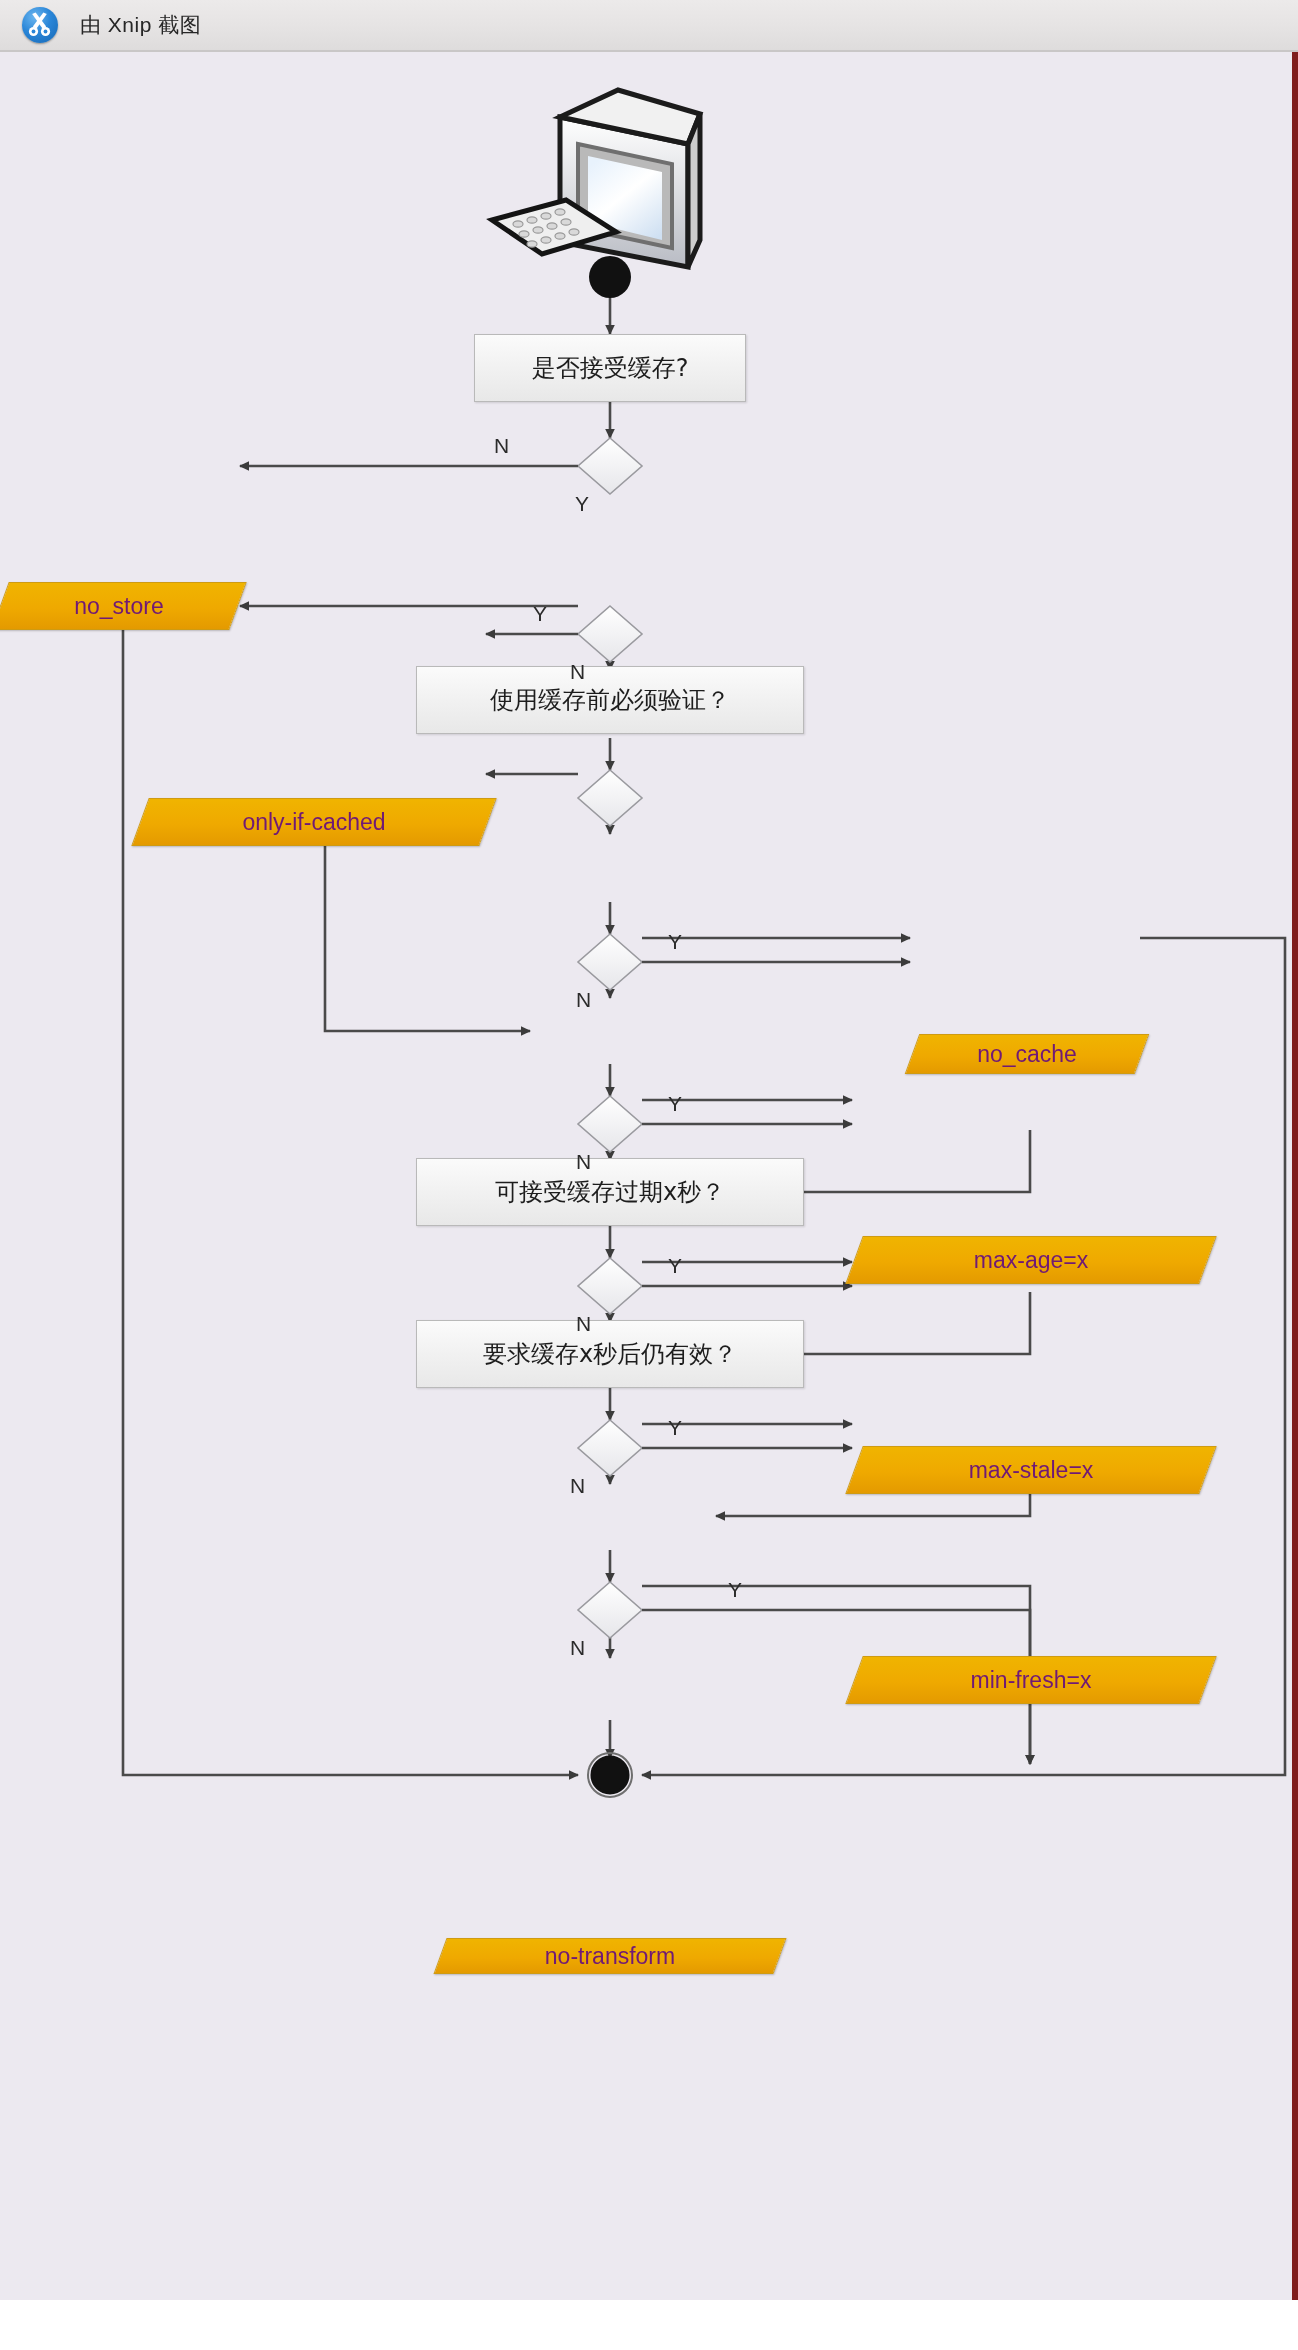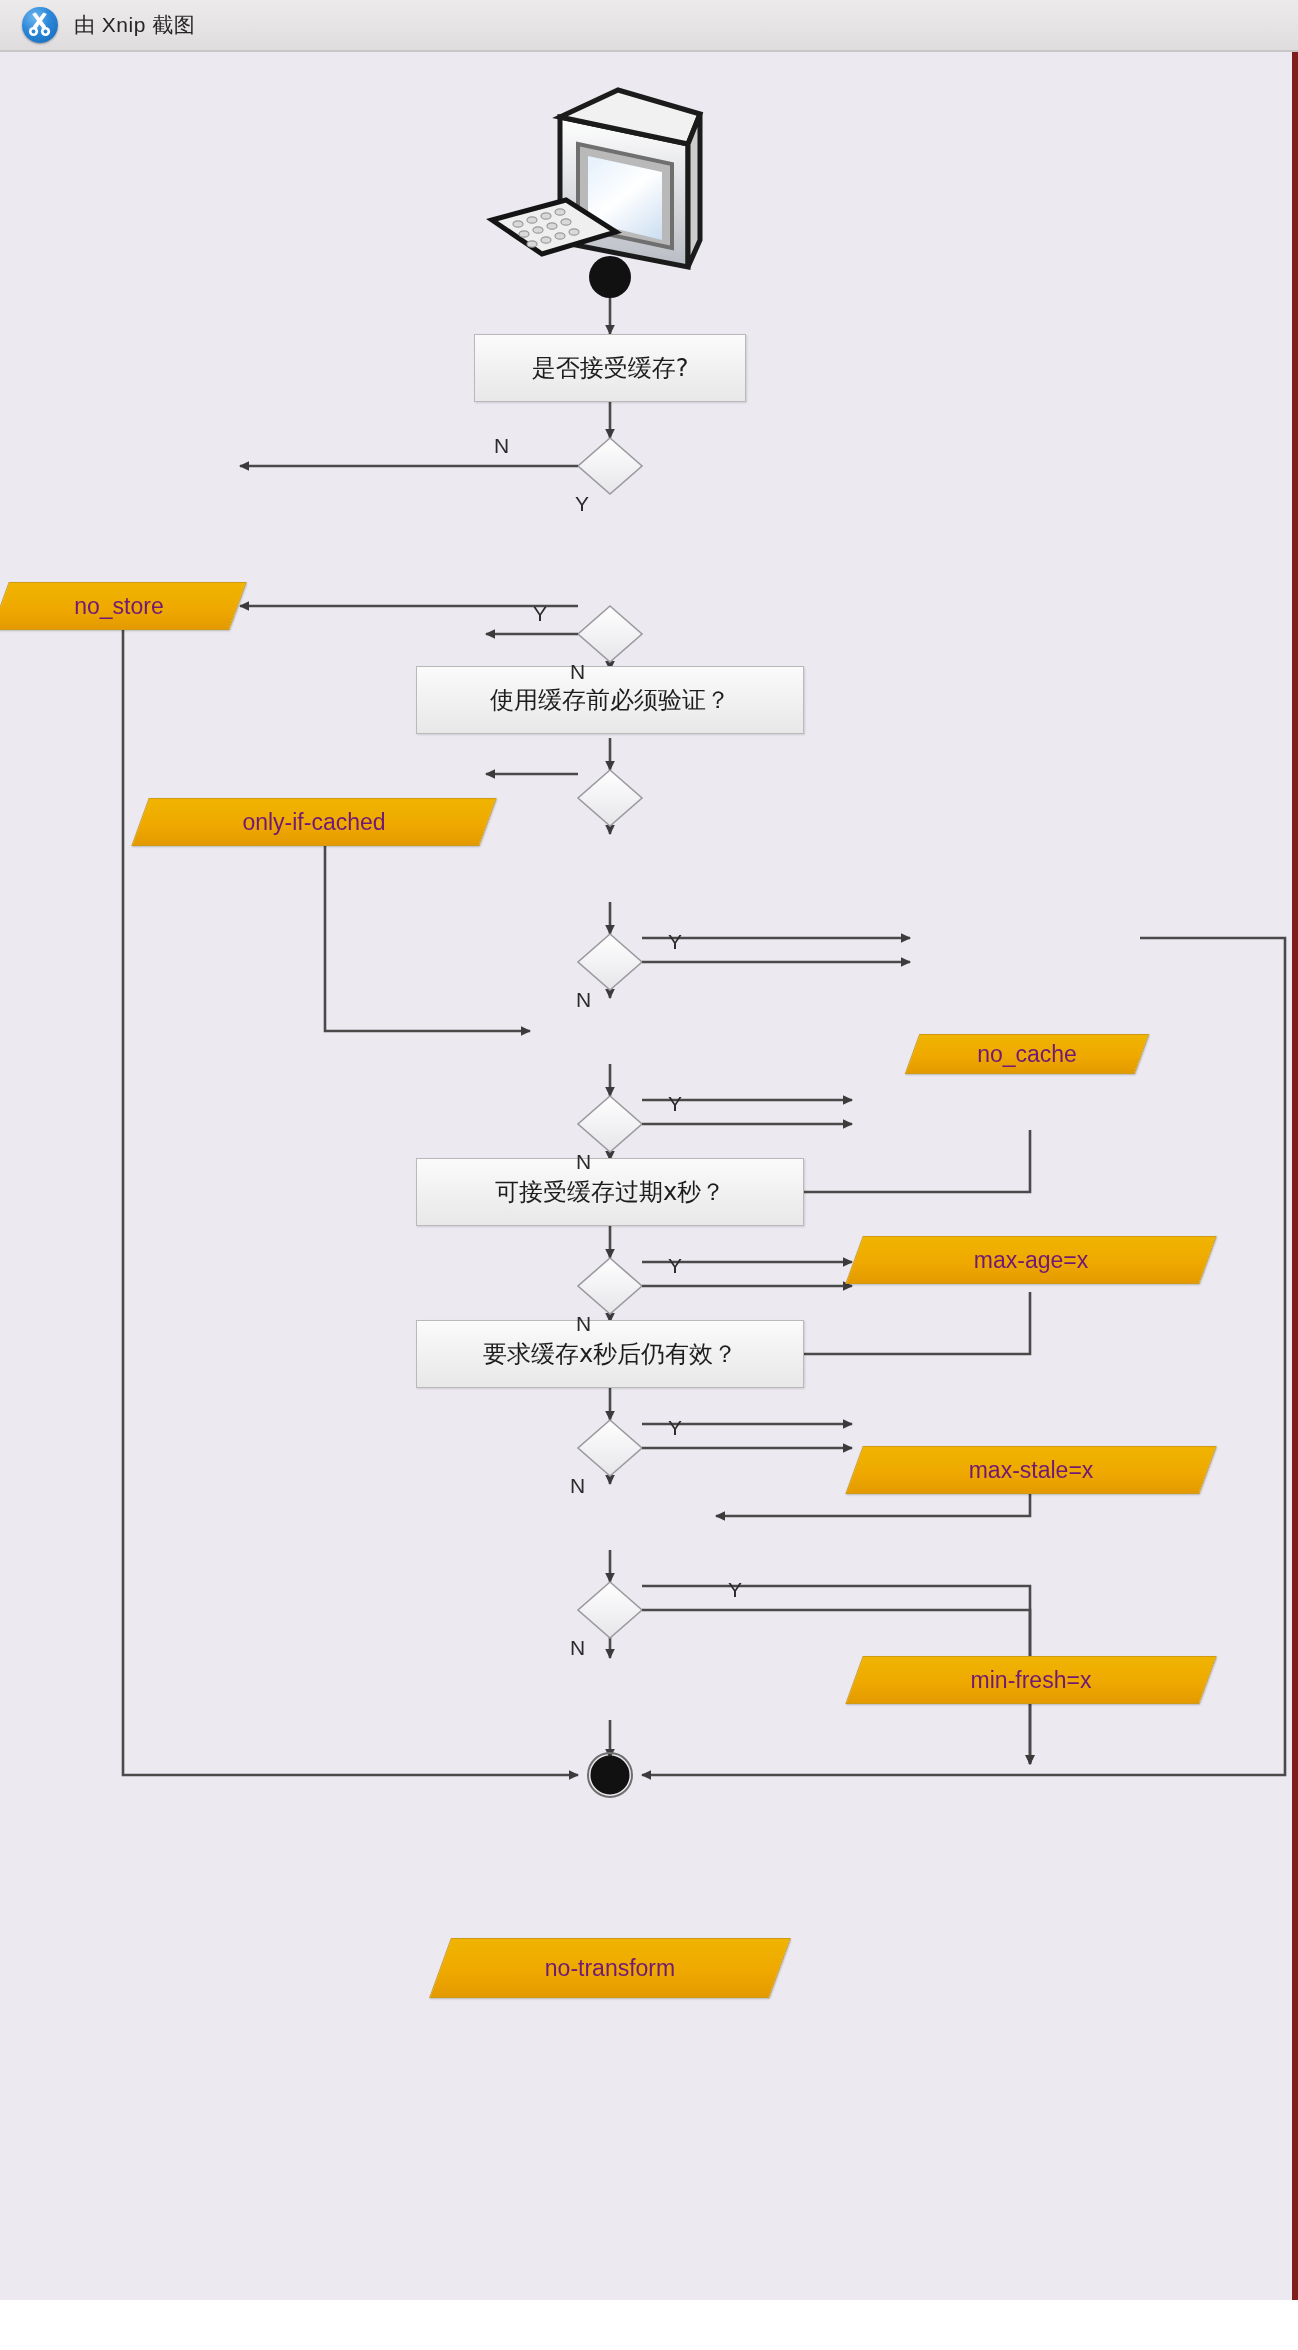--- a/index.html
+++ b/index.html
@@ -19,21 +19,21 @@
     display:flex; align-items:center; padding-left:22px;
   }
   #app-icon{
     width:36px; height:36px; border-radius:50%;
     background:radial-gradient(circle at 35% 28%,#6bb6ef 0%,#2a86d8 45%,#1667b4 100%);
     box-shadow:0 1px 2px rgba(0,0,0,.35);
     position:relative; flex:0 0 auto;
   }
   #app-icon svg{ position:absolute; left:0; top:0; }
   #title-text{
-    margin-left:16px; font-size:21px; color:#262626; letter-spacing:.5px;
+    margin-left:22px; font-size:21px; color:#262626; letter-spacing:.5px;
     font-family:"Liberation Sans", sans-serif;
   }
 
   
   #canvas{
     position:absolute; left:0; top:52px; width:1298px; height:2248px;
     background:#ece9f0;
     border-right:6px solid #7f1d1d;
   }
   #canvas-bottom{
@@ -271,21 +271,21 @@
   <div class="node paragram" style="left:854px; top:1210px; width:354px; height:48px;">
     <div class="skew"></div>
     <span>max-stale=x</span>
   </div>
 
   <div class="node paragram" style="left:854px; top:1372px; width:354px; height:48px;">
     <div class="skew"></div>
     <span>min-fresh=x</span>
   </div>
 
-  <div class="node paragram" style="left:440px; top:1606px; width:340px; height:60px;">
+  <div class="node paragram" style="left:440px; top:1606px; width:340px; height:36px;">
     <div class="skew"></div>
     <span>no-transform</span>
   </div>
 
   <span class="edge-label" style="left:494px; top:382px;">N</span>
   <span class="edge-label" style="left:575px; top:440px;">Y</span>
 
   <span class="edge-label" style="left:533px; top:550px;">Y</span>
   <span class="edge-label" style="left:570px; top:608px;">N</span>
 

